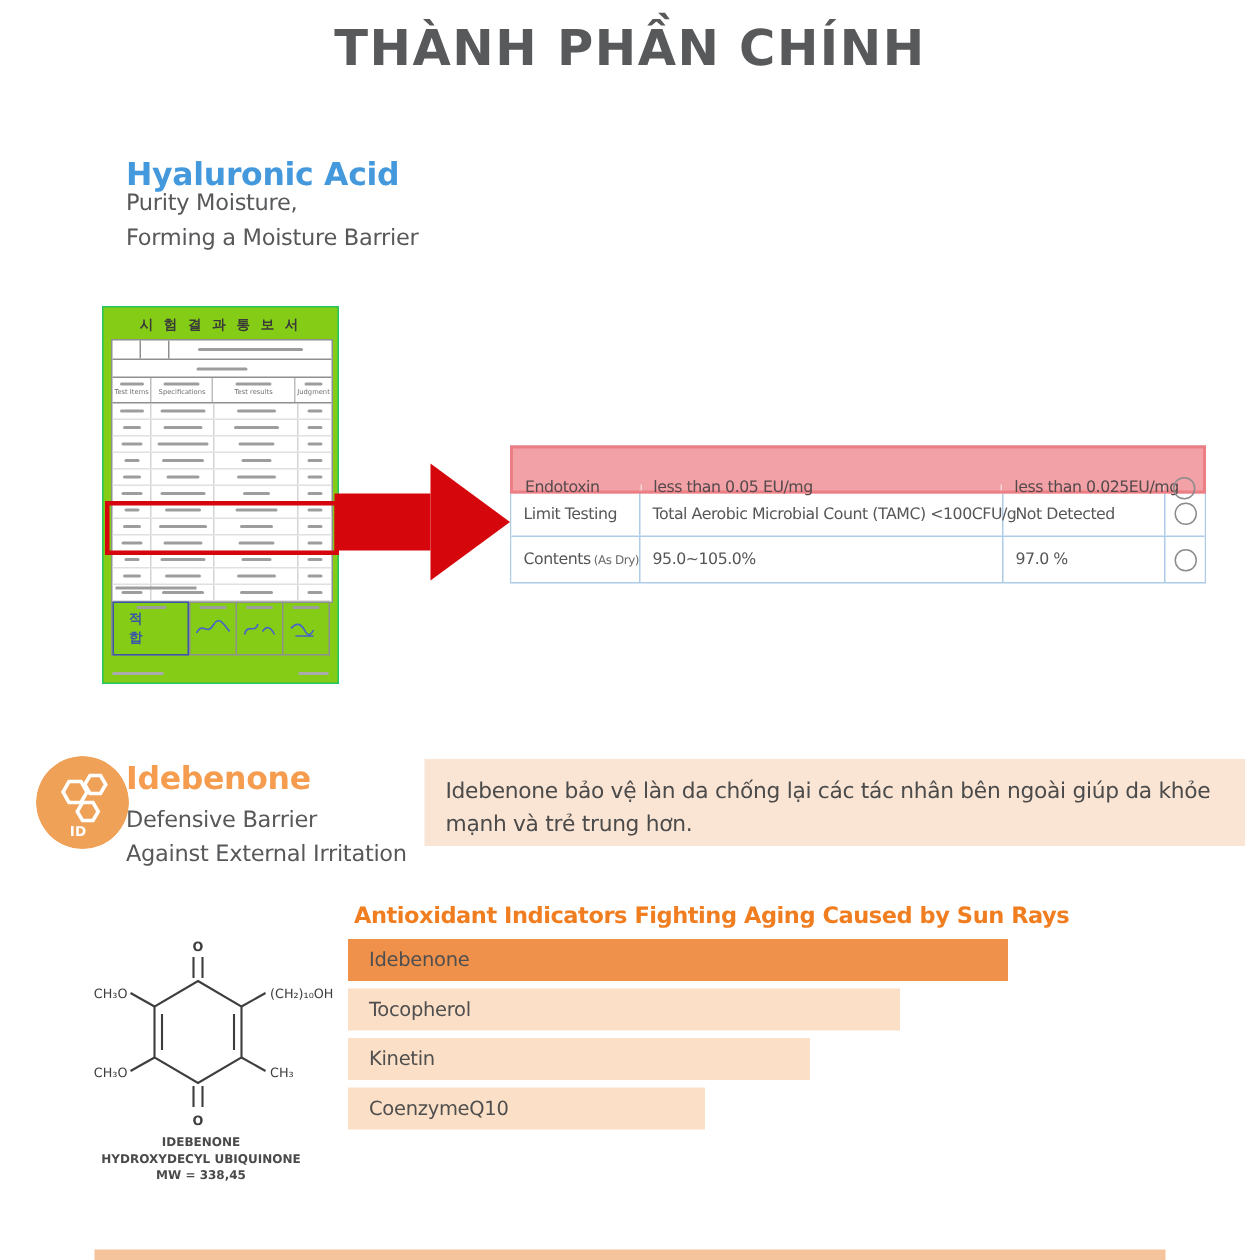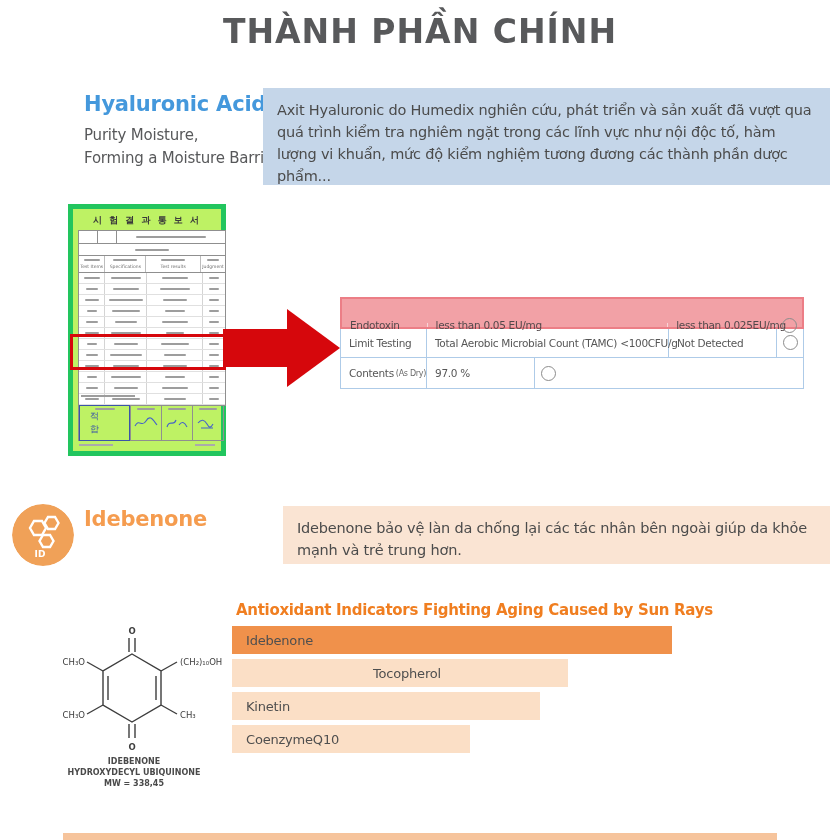--- a/index.html
+++ b/index.html
@@ -18,21 +18,21 @@
   .name-blue{color:#4498dc;}
   .name-orange{color:#f59c4f;}
 
   
   .desc-box{font-size:14.5px;line-height:1.52;color:#4b4b4b;padding:11px 14px;
             box-sizing:border-box;overflow:hidden;letter-spacing:-0.2px;}
   .desc-blue{background:#c5d6e9;}
   .desc-orange{background:#fae4d3;}
 
   
-  .doc{left:68px;top:204px;width:158px;height:252px;background:#bef264;border:5px solid #22c55e;
+  .doc{left:68px;top:204px;width:158px;height:252px;background:#84cc16;border:1px solid #22c55e;
        box-sizing:border-box;}
   .doc-title{position:absolute;left:0;top:5px;width:100%;text-align:center;font-size:9px;
              font-weight:bold;color:#3a3a3a;letter-spacing:2px;}
   .doc-table{position:absolute;left:5px;top:21px;width:146px;border:1px solid #8f8f8f;background:#fff;}
   .doc-rowA{display:flex;height:12px;border-bottom:1px solid #8f8f8f;}
   .doc-rowA .ca{width:18px;border-right:1px solid #8f8f8f;}
   .doc-rowA .cb{flex:1;display:flex;align-items:center;justify-content:center;}
   .doc-rowB{height:11px;border-bottom:1px solid #8f8f8f;display:flex;align-items:center;justify-content:center;}
   .doc-head{display:flex;height:16px;border-bottom:1px solid #8f8f8f;}
   .doc-head .hc{display:flex;align-items:center;justify-content:center;flex-direction:column;
@@ -44,21 +44,21 @@
                display:flex;align-items:center;}
   .doc-row .dc:last-child{border-right:none;}
   .tline{height:2px;background:#9d9d9d;border-radius:1px;margin:0 auto;}
   .doc-note{position:absolute;left:8px;top:186px;width:54px;height:2px;background:#9d9d9d;}
   .doc-sign{position:absolute;left:5px;top:196px;width:146px;height:36px;border:1px solid #8f8f8f;
             box-sizing:border-box;display:flex;}
   .sign-cell{border-right:1px solid #8f8f8f;box-sizing:border-box;position:relative;
              display:flex;align-items:center;justify-content:center;}
   .sign-cell:last-child{border-right:none;}
   .sign-top{position:absolute;top:2px;left:0;width:100%;display:flex;justify-content:center;}
-  .stamp-box{border:1.5px solid #3b55a8;color:#3b55a8;font-weight:normal;font-size:9px;
+  .stamp-box{border:1.5px solid #3b55a8;color:#3b55a8;font-weight:bold;font-size:9px;
              letter-spacing:5px;padding:4px 6px 4px 10px;}
   .doc-foot-l{position:absolute;left:6px;bottom:5px;width:34px;height:2px;background:#ababab;}
   .doc-foot-r{position:absolute;right:6px;bottom:5px;width:20px;height:2px;background:#ababab;}
   .doc-redbox{left:70px;top:334px;width:156px;height:36px;border:3px solid #d6070c;box-sizing:border-box;z-index:3;}
 
   
   .arrow-tail{left:223px;top:329px;width:64px;height:38px;background:#d6070c;z-index:4;}
   .arrow-head{left:287px;top:309px;width:0;height:0;z-index:4;
               border-top:39px solid transparent;border-bottom:39px solid transparent;
               border-left:53px solid #d6070c;}
@@ -95,26 +95,25 @@
 
   .squig{stroke:#4563c8;stroke-width:1.1;fill:none;}
 </style>
 </head>
 <body>
 
 <div class="page">
 
   <div class="abs main-title">THÀNH PHẦN CHÍNH</div>
 
-  <div class="abs ing-name name-blue" style="left:84px;top:92px;">Hyaluronic Acid</div>
+  <div class="abs ing-name name-blue" style="left:84px;top:104px;">Hyaluronic Acid</div>
   <div class="abs ing-sub" style="left:84px;top:124px;">
     <div>Purity Moisture,</div>
     <div>Forming a Moisture Barrier</div>
   </div>
-  <div class="abs desc-box desc-blue" style="left:263px;top:88px;width:567px;height:97px;">Axit Hyaluronic do Humedix nghiên cứu, phát triển và sản xuất đã vượt qua quá trình kiểm tra nghiêm ngặt trong các lĩnh vực như nội độc tố,  hàm lượng vi khuẩn, mức độ kiểm nghiệm tương đương các thành phần dược phẩm...</div>
 
   <div class="abs doc">
     <div class="doc-title">시 험 결 과 통 보 서</div>
     <div class="doc-table">
       <div class="doc-rowA">
         <div class="ca"></div>
           <div class="ca"></div>
         <div class="cb">
             <div class="tline" style="width:70px;"></div>
           </div>
@@ -367,40 +366,43 @@
       <div class="rt-cell rt-c3">Not Detected</div>
       <div class="rt-cell rt-c4">
           <div class="circ"></div>
         </div>
     </div>
     <div class="rt-row">
       <div class="rt-cell rt-c1">
         <span>Contents</span>
         <span class="rt-note">(As Dry)</span>
       </div>
+      <div class="rt-cell rt-c2">95.0~105.0%</div>
       <div class="rt-cell rt-c3">97.0 %</div>
       <div class="rt-cell rt-c4">
           <div class="circ"></div>
         </div>
     </div>
   </div>
 
-  <div class="abs" style="left:12px;top:504px;">
+  <div class="abs" style="left:24px;top:504px;">
     <svg class="ing-icon" width="62" height="62" viewBox="0 0 62 62">
       <circle cx="31" cy="31" r="31" fill="#f0a158"></circle>
       <g stroke="#ffffff" stroke-width="2.4" fill="none">
         <path d="M22 17 l8 0 l4 7 l-4 7 l-8 0 l-4 -7 Z"></path>
         <path d="M36 13 l7 0 l3.5 6 l-3.5 6 l-7 0 l-3.5 -6 Z"></path>
         <path d="M31 31 l7 0 l3.5 6 l-3.5 6 l-7 0 l-3.5 -6 Z"></path>
       </g>
       <text x="28" y="53" text-anchor="middle" font-size="9" font-weight="bold" fill="#ffffff">ID</text>
     </svg>
   </div>
   <div class="abs ing-name name-orange" style="left:84px;top:507px;">Idebenone</div>
   <div class="abs ing-sub" style="left:84px;top:535px;">
+    <div>Defensive Barrier</div>
+    <div>Against External Irritation</div>
   </div>
   <div class="abs desc-box desc-orange" style="left:283px;top:506px;width:547px;height:58px;">Idebenone bảo vệ làn da chống lại các tác nhân bên ngoài giúp da khỏe mạnh và trẻ trung hơn.</div>
 
   <div class="abs molecule">
     <svg width="195" height="170" viewBox="0 0 195 170">
       <g class="mol-line" fill="none">
         <path d="M90,34 L119,51 L119,85 L90,102 L61,85 L61,51 Z"></path>
         <line x1="66" y1="56" x2="66" y2="80"></line>
         <line x1="114" y1="56" x2="114" y2="80"></line>
         <line x1="87" y1="32" x2="87" y2="18"></line>
@@ -422,21 +424,21 @@
       <text class="mol-cap" x="92" y="155" text-anchor="middle">HYDROXYDECYL UBIQUINONE</text>
       <text class="mol-cap" x="92" y="166" text-anchor="middle">MW = 338,45</text>
     </svg>
   </div>
 
   <div class="abs chart-title">Antioxidant Indicators Fighting Aging Caused by Sun Rays</div>
   <div class="abs bars" id="bar-chart">
       <div class="bar bar-primary" style="width: 440px;">
         <span class="bar-label">Idebenone</span>
       </div>
-      <div class="bar" style="width: 336px; justify-content: center;">
+      <div class="bar" style="width: 368px;">
         <span class="bar-label">Tocopherol</span>
       </div>
       <div class="bar" style="width: 308px;">
         <span class="bar-label">Kinetin</span>
       </div>
       <div class="bar" style="width: 238px;">
         <span class="bar-label">CoenzymeQ10</span>
       </div>
     </div>
 

